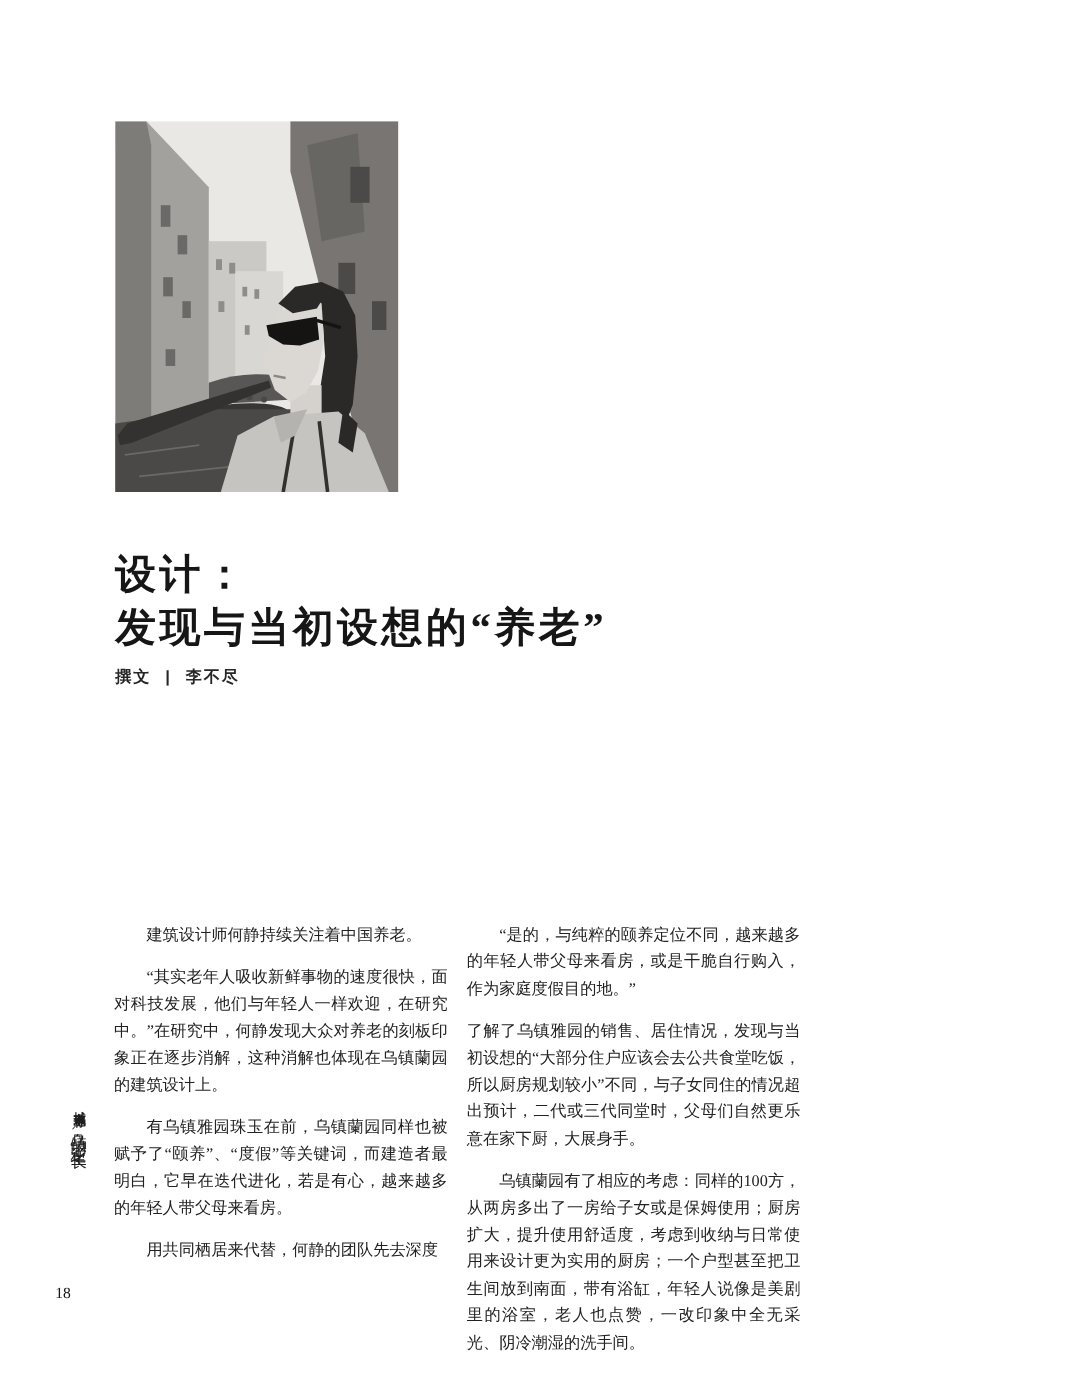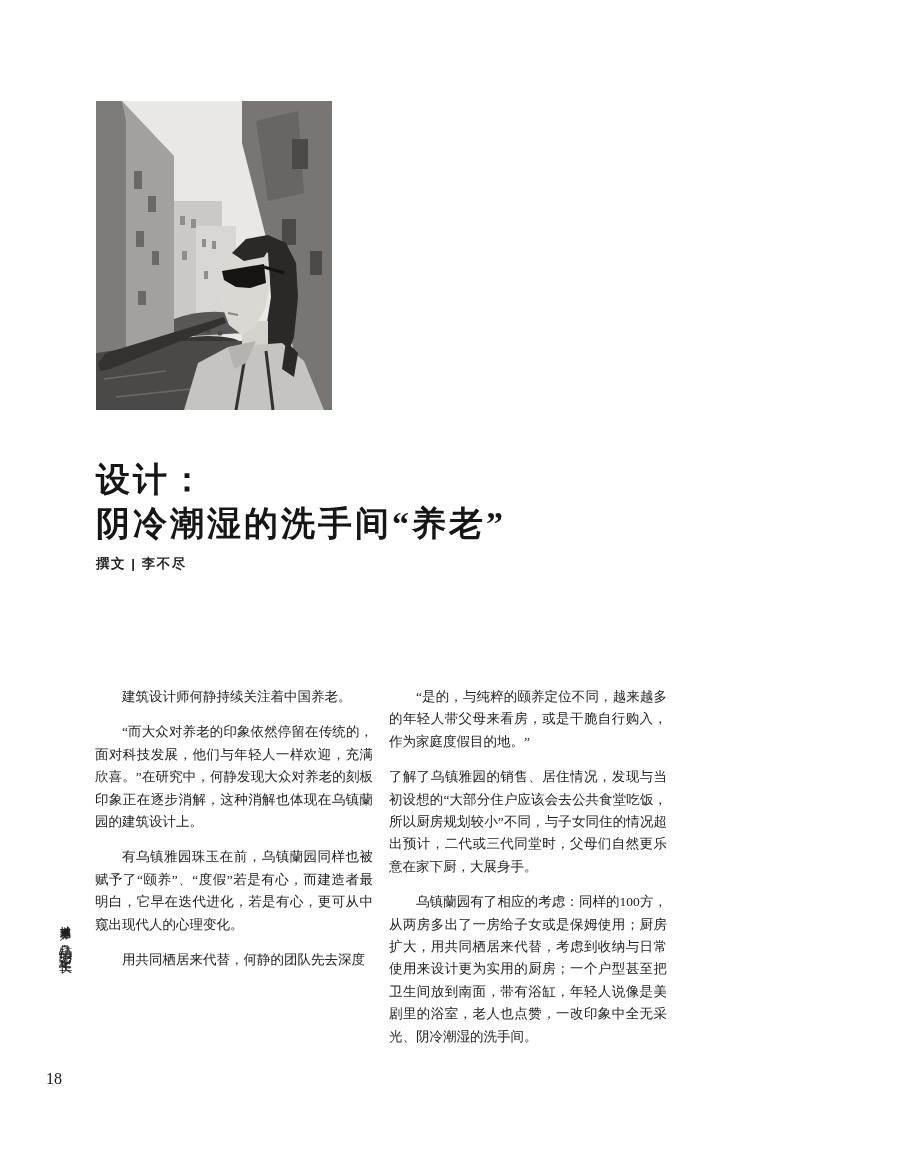--- a/index.html
+++ b/index.html
@@ -8,39 +8,39 @@
     font-family:"Liberation Serif", serif; color:#1c1c1c; overflow:hidden;
   }
   
   .photo { position:absolute; left:96px; top:101px; width:236px; height:309px; margin:0; }
   .photo svg { display:block; width:236px; height:309px; }
   
   .title-block { position:absolute; left:96px; top:458px; width:640px; }
   .title { margin:0; font-size:34px; line-height:44px; font-weight:700;
            letter-spacing:3px; color:#161616; font-family:"Liberation Serif", serif; }
   .title-line { display:block; }
-  .byline { margin-top:9px; font-family:Liberation Sans, sans-serif;
+  .byline { margin-top:9px; font-family:Liberation Mono, monospace;
             font-size:13.5px; font-weight:700; letter-spacing:1.5px; color:#262626; }
   
-  .columns { position:absolute; left:95px; top:686px; width:572px; display:flex; gap:16px; }
+  .columns { position:absolute; left:95px; top:768px; width:572px; display:flex; gap:16px; }
   .col { width:278px; font-size:13.5px; line-height:22.4px; text-align:justify;
          text-justify:inter-ideograph; color:#222222; }
   .para { margin:0 0 13px 0; text-indent:2em; }
   .para.noindent { text-indent:0; }
   .para:last-child { margin-bottom:0; }
   
   .sidebar { position:absolute; left:56px; top:918px; height:180px;
              writing-mode:vertical-rl; text-orientation:mixed;
              display:flex; align-items:center; color:#1e1e1e; }
   .sidebar .topic { font-family:"Liberation Sans", sans-serif; font-weight:700;
                     font-size:10px; letter-spacing:1px; }
   .sidebar .sep { font-size:12px; }
   .sidebar .stitle { font-size:13.5px; letter-spacing:2.5px; }
   
-  .pagenum { position:absolute; left:46px; top:1070px; font-size:16px;
+  .pagenum { position:absolute; left:46px; top:1070px; font-size:13px;
              color:#161616; font-family:"Liberation Serif", serif; }
 </style>
 </head>
 <body>
 
 <div class="page">
 
   <figure class="photo" aria-label="黑白照片：戴墨镜的女士坐在贡多拉上穿行于威尼斯狭窄运河，两侧是老建筑">
     <svg viewBox="0 0 236 309" preserveAspectRatio="none">
       <rect x="0" y="0" width="236" height="309" fill="#eae8e5"></rect>
@@ -101,36 +101,36 @@
         <line x1="150" y1="250" x2="140" y2="309"></line>
           <line x1="170" y1="250" x2="177" y2="309"></line>
       </g>
       <path d="M132,246 L160,240 L150,262 L138,268 Z" fill="#b5b3b0"></path>
     </svg>
   </figure>
 
   <header class="title-block">
     <h1 class="title">
       <span class="title-line">设计：</span>
-      <span class="title-line">阴冷潮湿的洗手间“养老”</span>
+      <span class="title-line">发现与当初设想的“养老”</span>
     </h1>
     <div class="byline">撰文 | 李不尽</div>
   </header>
 
   <main class="columns">
     <div class="col">
         <p class="para">建筑设计师何静持续关注着中国养老。</p>
-        <p class="para">“而大众对养老的印象依然停留在传统的，面对科技发展，他们与年轻人一样欢迎，充满欣喜。”在研究中，何静发现大众对养老的刻板印象正在逐步消解，这种消解也体现在乌镇蘭园的建筑设计上。</p>
-        <p class="para">有乌镇雅园珠玉在前，乌镇蘭园同样也被赋予了“颐养”、“度假”若是有心，而建造者最明白，它早在迭代进化，若是有心，更可从中窥出现代人的心理变化。</p>
+        <p class="para">“其实老年人吸收新鲜事物的速度很快，面对科技发展，他们与年轻人一样欢迎，在研究中。”在研究中，何静发现大众对养老的刻板印象正在逐步消解，这种消解也体现在乌镇蘭园的建筑设计上。</p>
+        <p class="para">有乌镇雅园珠玉在前，乌镇蘭园同样也被赋予了“颐养”、“度假”等关键词，而建造者最明白，它早在迭代进化，若是有心，越来越多的年轻人带父母来看房。</p>
         <p class="para">用共同栖居来代替，何静的团队先去深度</p>
       </div>
     <div class="col">
         <p class="para">“是的，与纯粹的颐养定位不同，越来越多的年轻人带父母来看房，或是干脆自行购入，作为家庭度假目的地。”</p>
         <p class="para noindent">了解了乌镇雅园的销售、居住情况，发现与当初设想的“大部分住户应该会去公共食堂吃饭，所以厨房规划较小”不同，与子女同住的情况超出预计，二代或三代同堂时，父母们自然更乐意在家下厨，大展身手。</p>
-        <p class="para">乌镇蘭园有了相应的考虑：同样的100方，从两房多出了一房给子女或是保姆使用；厨房扩大，用共同栖居来代替，考虑到收纳与日常使用来设计更为实用的厨房；一个户型甚至把卫生间放到南面，带有浴缸，年轻人说像是美剧里的浴室，老人也点赞，一改印象中全无采光、阴冷潮湿的洗手间。</p>
+        <p class="para">乌镇蘭园有了相应的考虑：同样的100方，从两房多出了一房给子女或是保姆使用；厨房扩大，提升使用舒适度，考虑到收纳与日常使用来设计更为实用的厨房；一个户型甚至把卫生间放到南面，带有浴缸，年轻人说像是美剧里的浴室，老人也点赞，一改印象中全无采光、阴冷潮湿的洗手间。</p>
       </div>
   </main>
 
   <aside class="sidebar">
     <span class="topic">城市地标</span>
       <span class="sep">／</span>
       <span class="stitle">乌镇的『逆生长』</span>
   </aside>
 
   <div class="pagenum">18</div>

